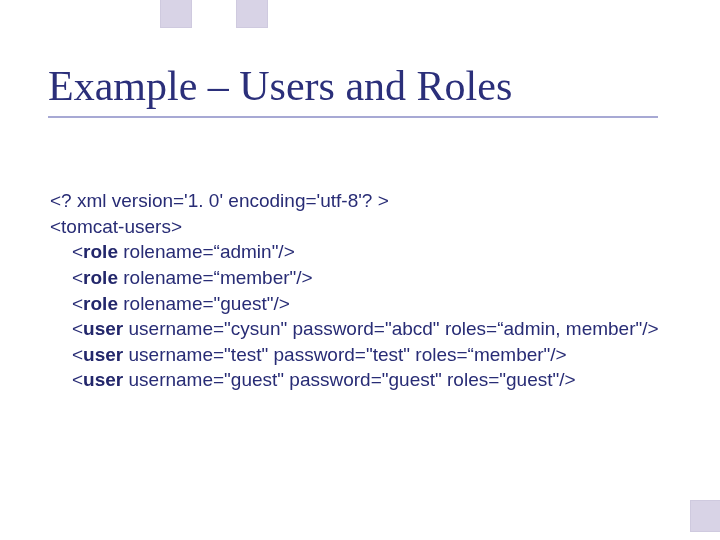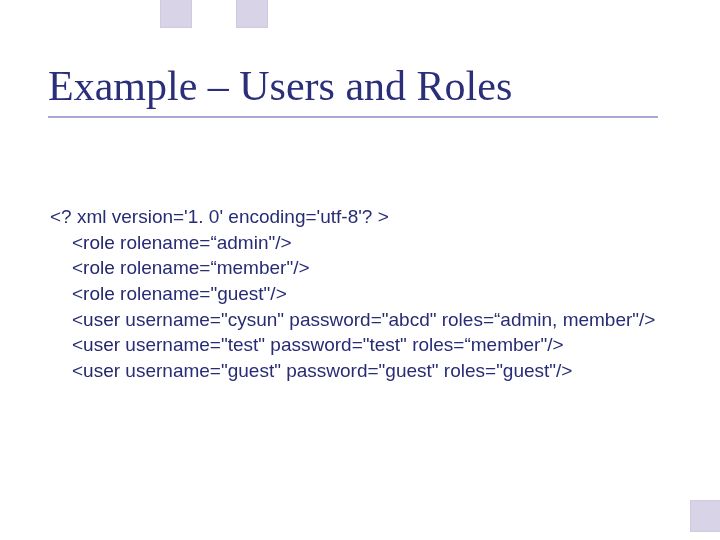--- a/index.html
+++ b/index.html
@@ -32,29 +32,29 @@
     white-space: nowrap;
   }
   .title-rule {
     width: 610px;
     height: 0;
     border-bottom: 2px solid #a7a9d4;
   }
   .body {
     position: absolute;
     left: 50px;
-    top: 204px;
+    top: 188px;
     font-size: 19px;
     line-height: 1.35;
     color: #282c75;
     font-family: Verdana, Arial, sans-serif;
   }
   .body .line { white-space: nowrap; }
   .indent { padding-left: 22px; }
-  .b { font-weight: 400; color: #23276b; }
+  .b { font-weight: 700; color: #23276b; }
   .accent-box {
     position: absolute;
     width: 30px;
     height: 30px;
     background: #d8d3e6;
     border: 1px solid #cfcadf;
   }
 </style>
 </head>
 <body>
@@ -65,20 +65,21 @@
   <div class="accent-box" style="left:236px; top:-4px;"></div>
   <div class="accent-box" style="left:690px; top:500px;"></div>
 
   <div class="title-wrap">
     <h1 class="title">Example – Users and Roles</h1>
     <div class="title-rule"></div>
   </div>
 
   <div class="body">
     <div class="line">&lt;? xml version='1. 0' encoding='utf-8'? &gt;</div>
+    <div class="line">&lt;tomcat-users&gt;</div>
 
     <div class="line indent">
       <span>&lt;</span><span class="b">role</span><span> rolename=“admin"/&gt;</span>
     </div>
     <div class="line indent">
       <span>&lt;</span><span class="b">role</span><span> rolename=“member"/&gt;</span>
     </div>
     <div class="line indent">
       <span>&lt;</span><span class="b">role</span><span> rolename="guest"/&gt;</span>
     </div>

